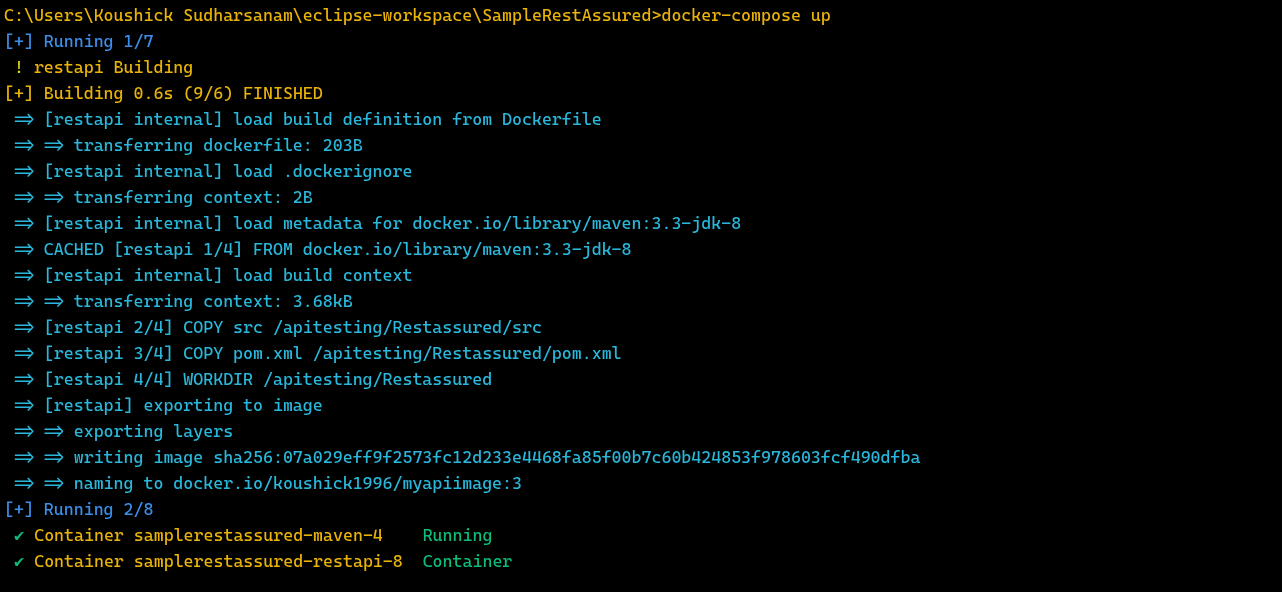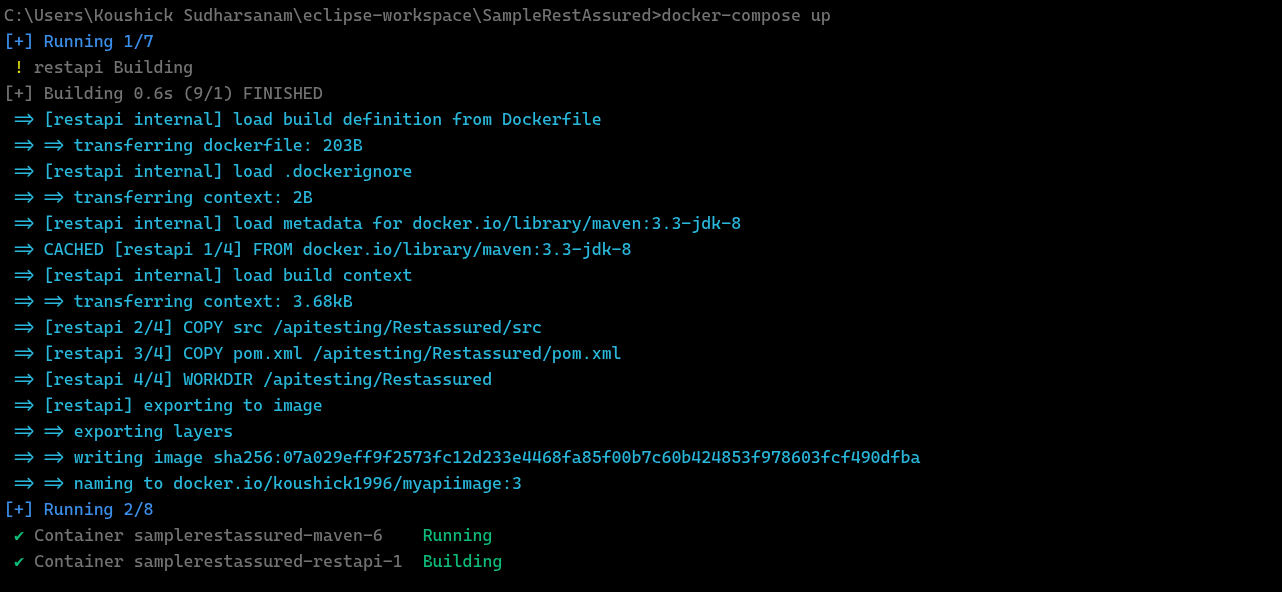--- a/index.html
+++ b/index.html
@@ -11,50 +11,50 @@
     font-size: 17px;
     line-height: 26px;
     width: 1282px;
     height: 592px;
     overflow: hidden;
     font-weight: 500;
   }
   .line {
     white-space: pre;
   }
-  .white { color: #737373; }
+  .white { color: #eab308; }
   .blue { color: #3b8eea; }
   .cyan { color: #29b8db; }
   .yellow { color: #e5e510; }
   .green { color: #0dbc79; }
 </style>
 </head>
 <body>
 
 <div class="line"><span class="white">C:\Users\Koushick Sudharsanam\eclipse-workspace\SampleRestAssured&gt;</span><span class="white">docker-compose up</span></div>
 
 <div class="line"><span class="blue">[+]</span><span class="blue"> Running 1/7</span></div>
 
 <div class="line"><span class="yellow"> ! </span><span class="white">restapi Building</span></div>
 
-<div class="line"><span class="white">[+]</span><span class="white"> Building 0.6s (9/1) FINISHED</span></div>
+<div class="line"><span class="white">[+]</span><span class="white"> Building 0.6s (9/6) FINISHED</span></div>
 
 <div class="line cyan"> =&gt; [restapi internal] load build definition from Dockerfile</div>
 <div class="line cyan"> =&gt; =&gt; transferring dockerfile: 203B</div>
 <div class="line cyan"> =&gt; [restapi internal] load .dockerignore</div>
 <div class="line cyan"> =&gt; =&gt; transferring context: 2B</div>
 <div class="line cyan"> =&gt; [restapi internal] load metadata for docker.io/library/maven:3.3-jdk-8</div>
 <div class="line cyan"> =&gt; CACHED [restapi 1/4] FROM docker.io/library/maven:3.3-jdk-8</div>
 <div class="line cyan"> =&gt; [restapi internal] load build context</div>
 <div class="line cyan"> =&gt; =&gt; transferring context: 3.68kB</div>
 <div class="line cyan"> =&gt; [restapi 2/4] COPY src /apitesting/Restassured/src</div>
 <div class="line cyan"> =&gt; [restapi 3/4] COPY pom.xml /apitesting/Restassured/pom.xml</div>
 <div class="line cyan"> =&gt; [restapi 4/4] WORKDIR /apitesting/Restassured</div>
 <div class="line cyan"> =&gt; [restapi] exporting to image</div>
 <div class="line cyan"> =&gt; =&gt; exporting layers</div>
 <div class="line cyan"> =&gt; =&gt; writing image sha256:07a029eff9f2573fc12d233e4468fa85f00b7c60b424853f978603fcf490dfba</div>
 <div class="line cyan"> =&gt; =&gt; naming to docker.io/koushick1996/myapiimage:3</div>
 
 <div class="line"><span class="blue">[+]</span><span class="blue"> Running 2/8</span></div>
 
-<div class="line"><span class="green"> ✔ </span><span class="white">Container samplerestassured-maven-6   </span><span class="green"> Running</span></div>
+<div class="line"><span class="green"> ✔ </span><span class="white">Container samplerestassured-maven-4   </span><span class="green"> Running</span></div>
 
-<div class="line"><span class="green"> ✔ </span><span class="white">Container samplerestassured-restapi-1 </span><span class="green"> Building</span></div>
+<div class="line"><span class="green"> ✔ </span><span class="white">Container samplerestassured-restapi-8 </span><span class="green"> Container</span></div>
 
 </body></html>

